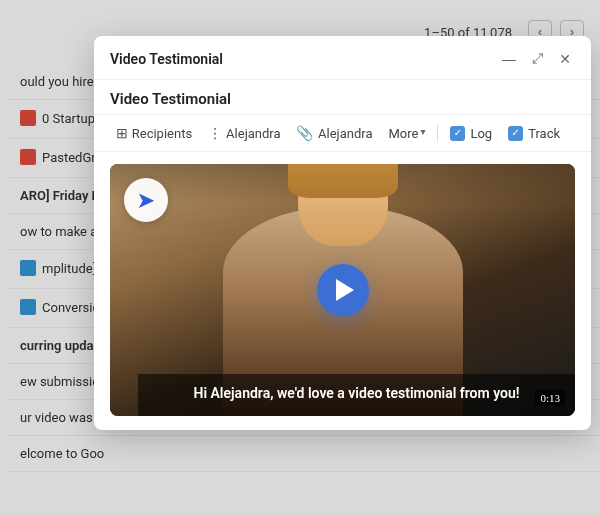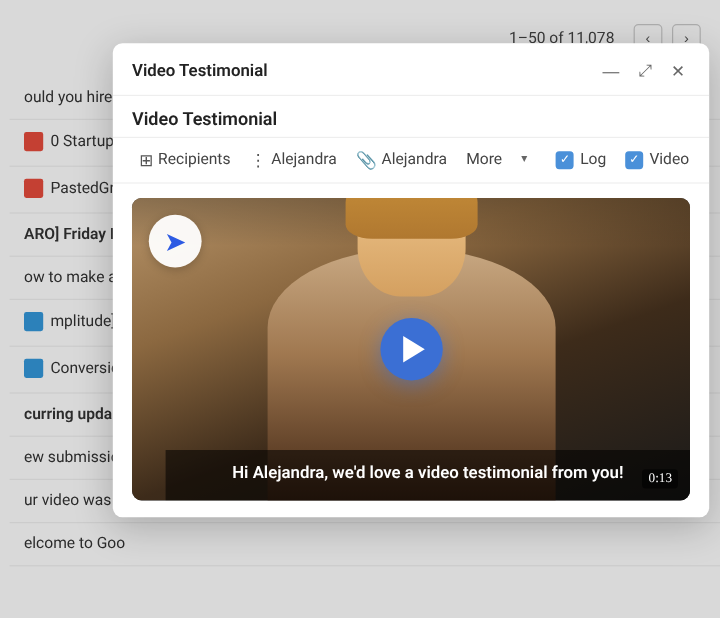--- a/index.html
+++ b/index.html
@@ -187,21 +187,21 @@
     .toolbar-divider {
       width: 1px;
       height: 18px;
       background: #ddd;
       margin: 0 2px;
     }
 
     .toolbar-more {
       display: flex;
       align-items: flex-start;
-      gap: 16px;
+      gap: 2px;
       padding: 4px 6px;
       font-size: 13px;
       color: #444;
       cursor: pointer;
       border-radius: 4px;
     }
 
     .chevron-down {
       font-size: 10px;
       color: #666;
@@ -465,21 +465,21 @@
     <div class="checkbox-item">
       <div class="cb-box">
         <span class="cb-check">✓</span>
       </div>
       <span>Log</span>
     </div>
     <div class="checkbox-item">
       <div class="cb-box">
         <span class="cb-check">✓</span>
       </div>
-      <span>Video</span>
+      <span>Track</span>
     </div>
   </div>
 
   <div class="video-container">
     <div class="video-bg"></div>
     <div class="dark-overlay-top"></div>
 
     <div class="person-silhouette">
       <div class="person-body">
         <div class="person-head">

